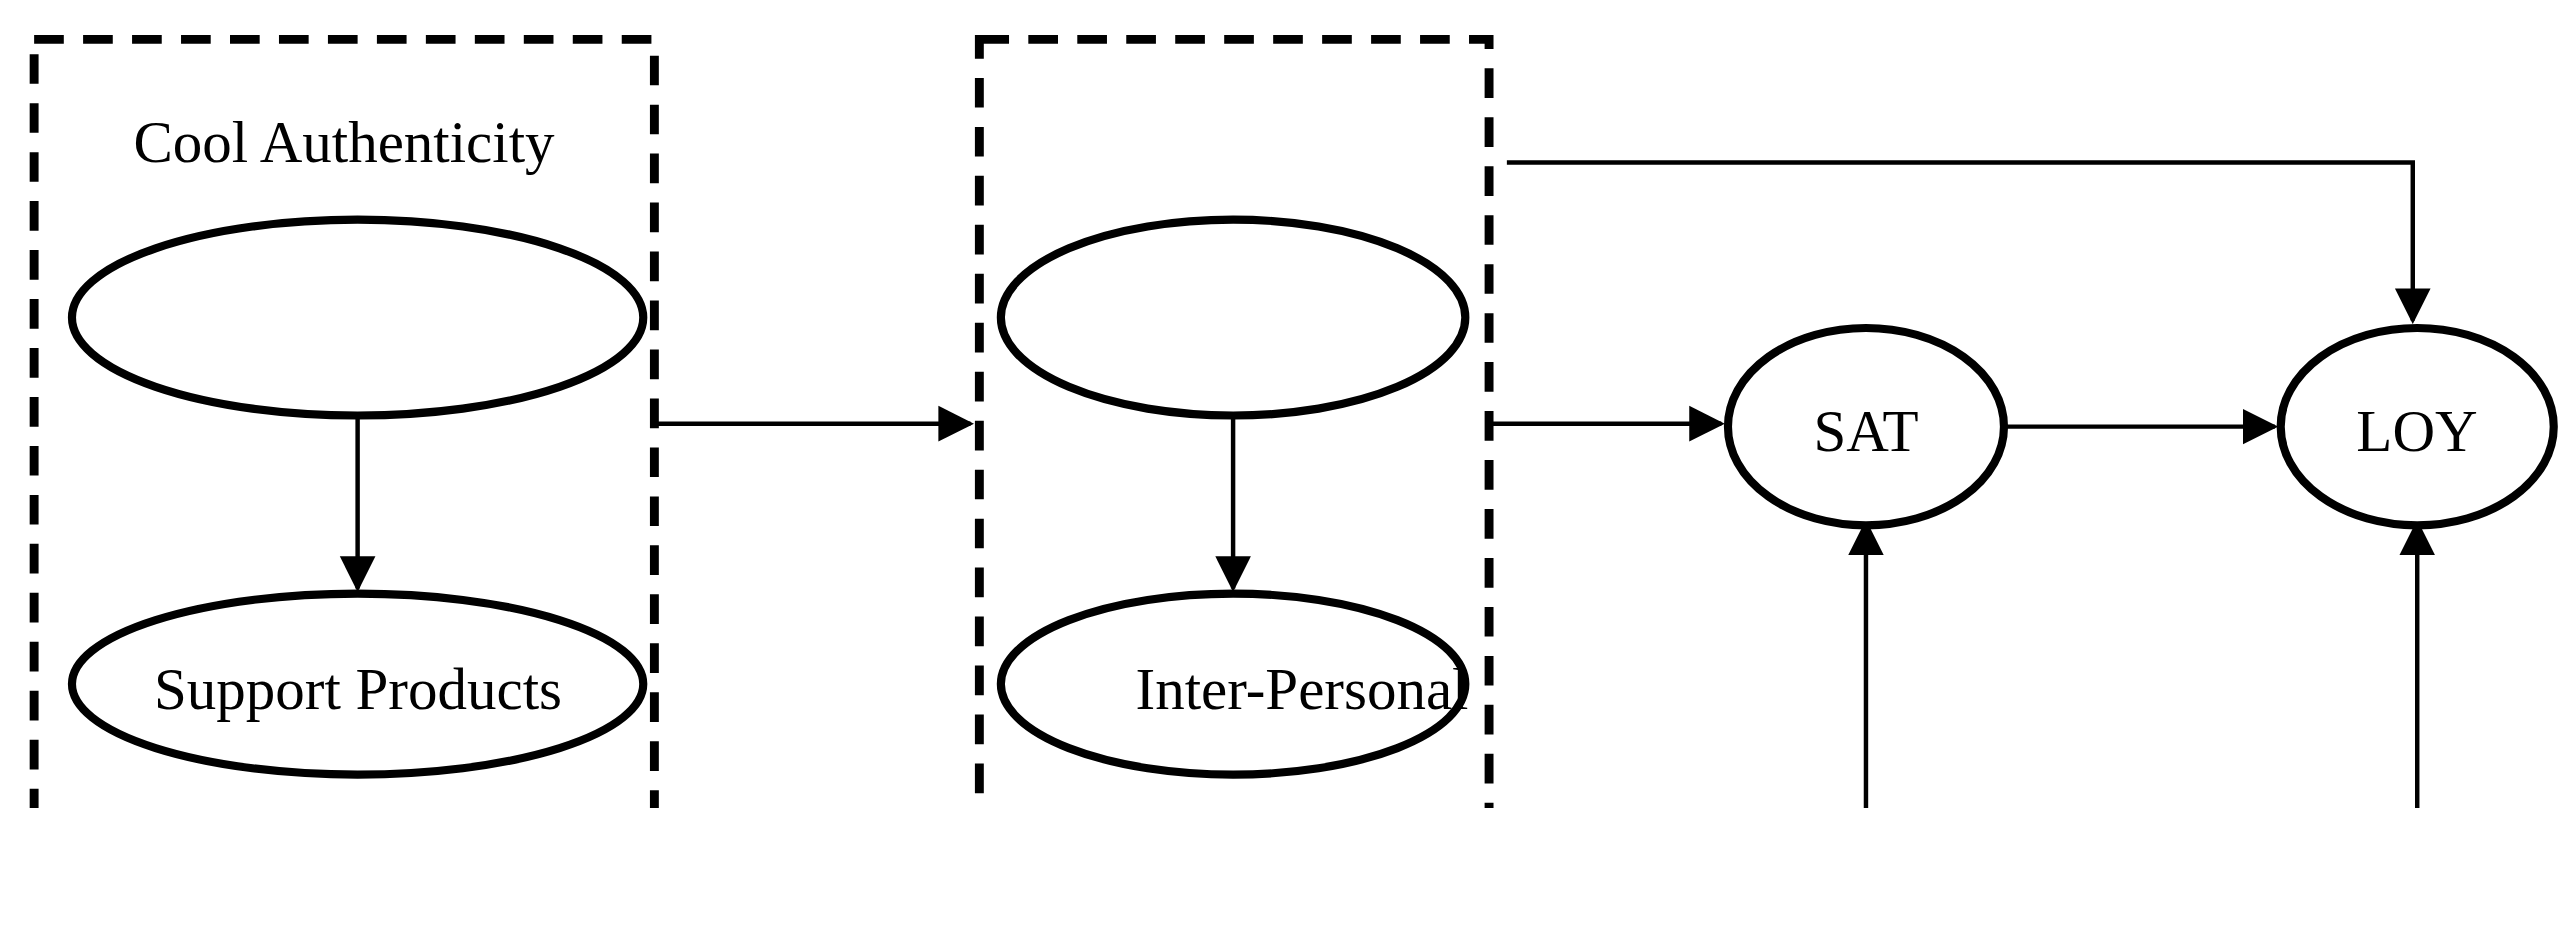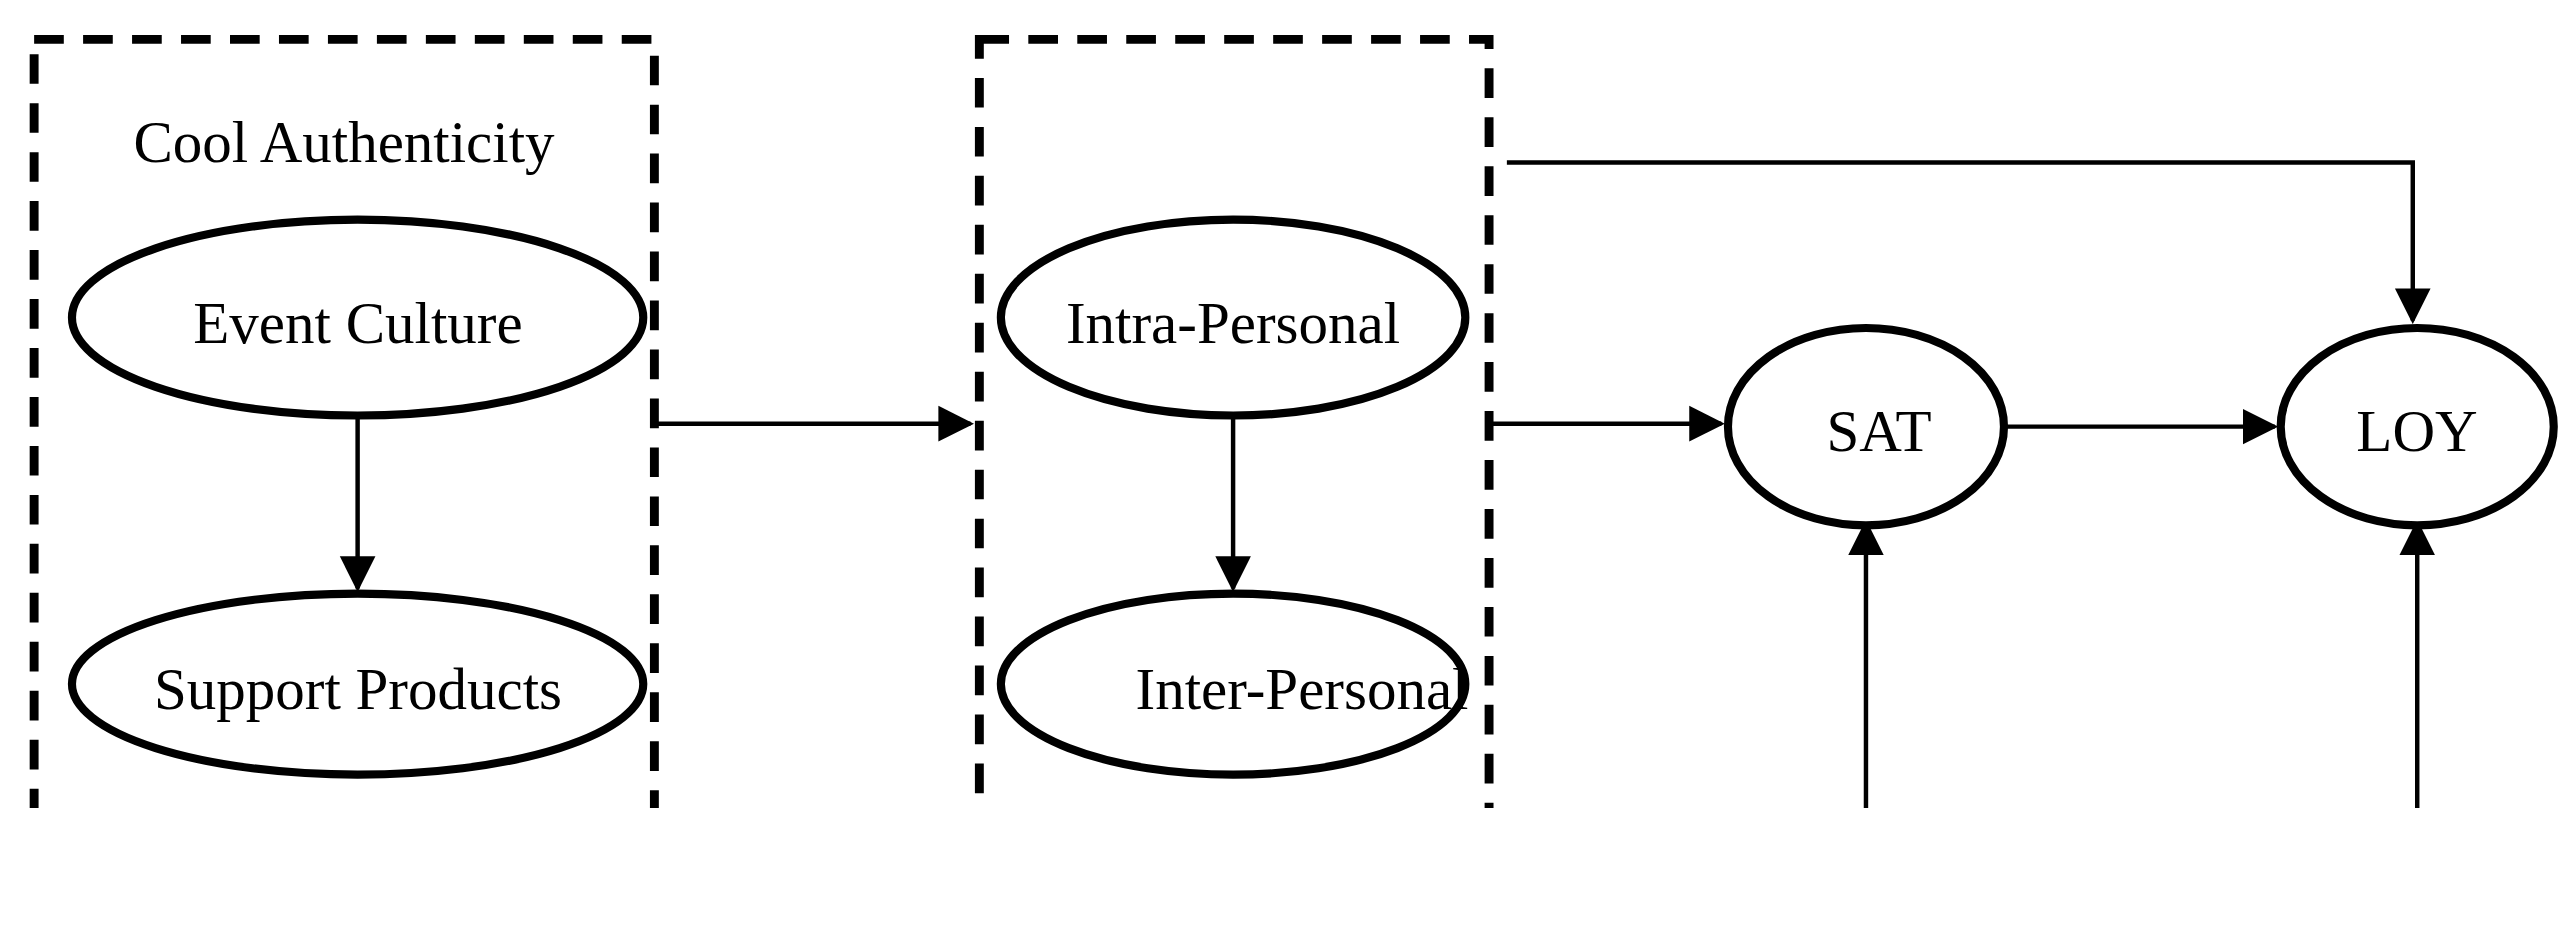--- a/index.html
+++ b/index.html
@@ -58,21 +58,19 @@
     <ellipse class="node-ellipse" cx="482" cy="428" rx="385" ry="132"></ellipse>
     <ellipse class="node-ellipse" cx="482" cy="922" rx="385" ry="122"></ellipse>
     <ellipse class="node-ellipse" cx="1662" cy="428" rx="313" ry="132"></ellipse>
     <ellipse class="node-ellipse" cx="1662" cy="922" rx="313" ry="122"></ellipse>
     <ellipse class="node-ellipse" cx="2515" cy="575" rx="186" ry="133"></ellipse>
     <ellipse class="node-ellipse" cx="3258" cy="575" rx="184" ry="133"></ellipse>
   </svg>
 
   <div class="lbl" style="left:344px;  top:142px;">Cool Authenticity</div>
 
-  <div class="lbl" style="left:358px;  top:323px;">Event Culture</div>
   <div class="lbl" style="left:358px;  top:689px;">Support Products</div>
-  <div class="lbl" style="left:1233px; top:323px;">Intra-Personal</div>
   <div class="lbl" style="left:1302px; top:689px;">Inter-Personal</div>
-  <div class="lbl" style="left:1866px; top:431px;margin-left:13px;">SAT</div>
+  <div class="lbl" style="left:1866px; top:431px;">SAT</div>
   <div class="lbl" style="left:2417px; top:431px;text-align:center;">LOY</div>
 
 </div>
 
 
 </body></html>

